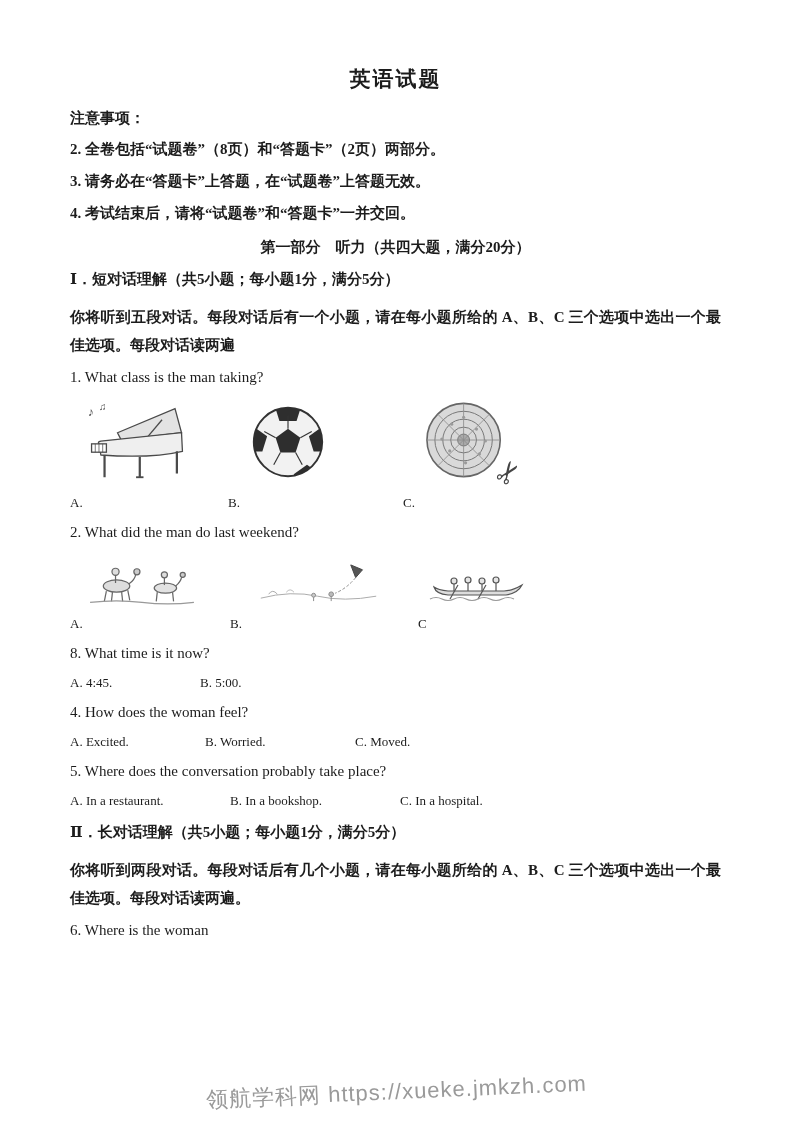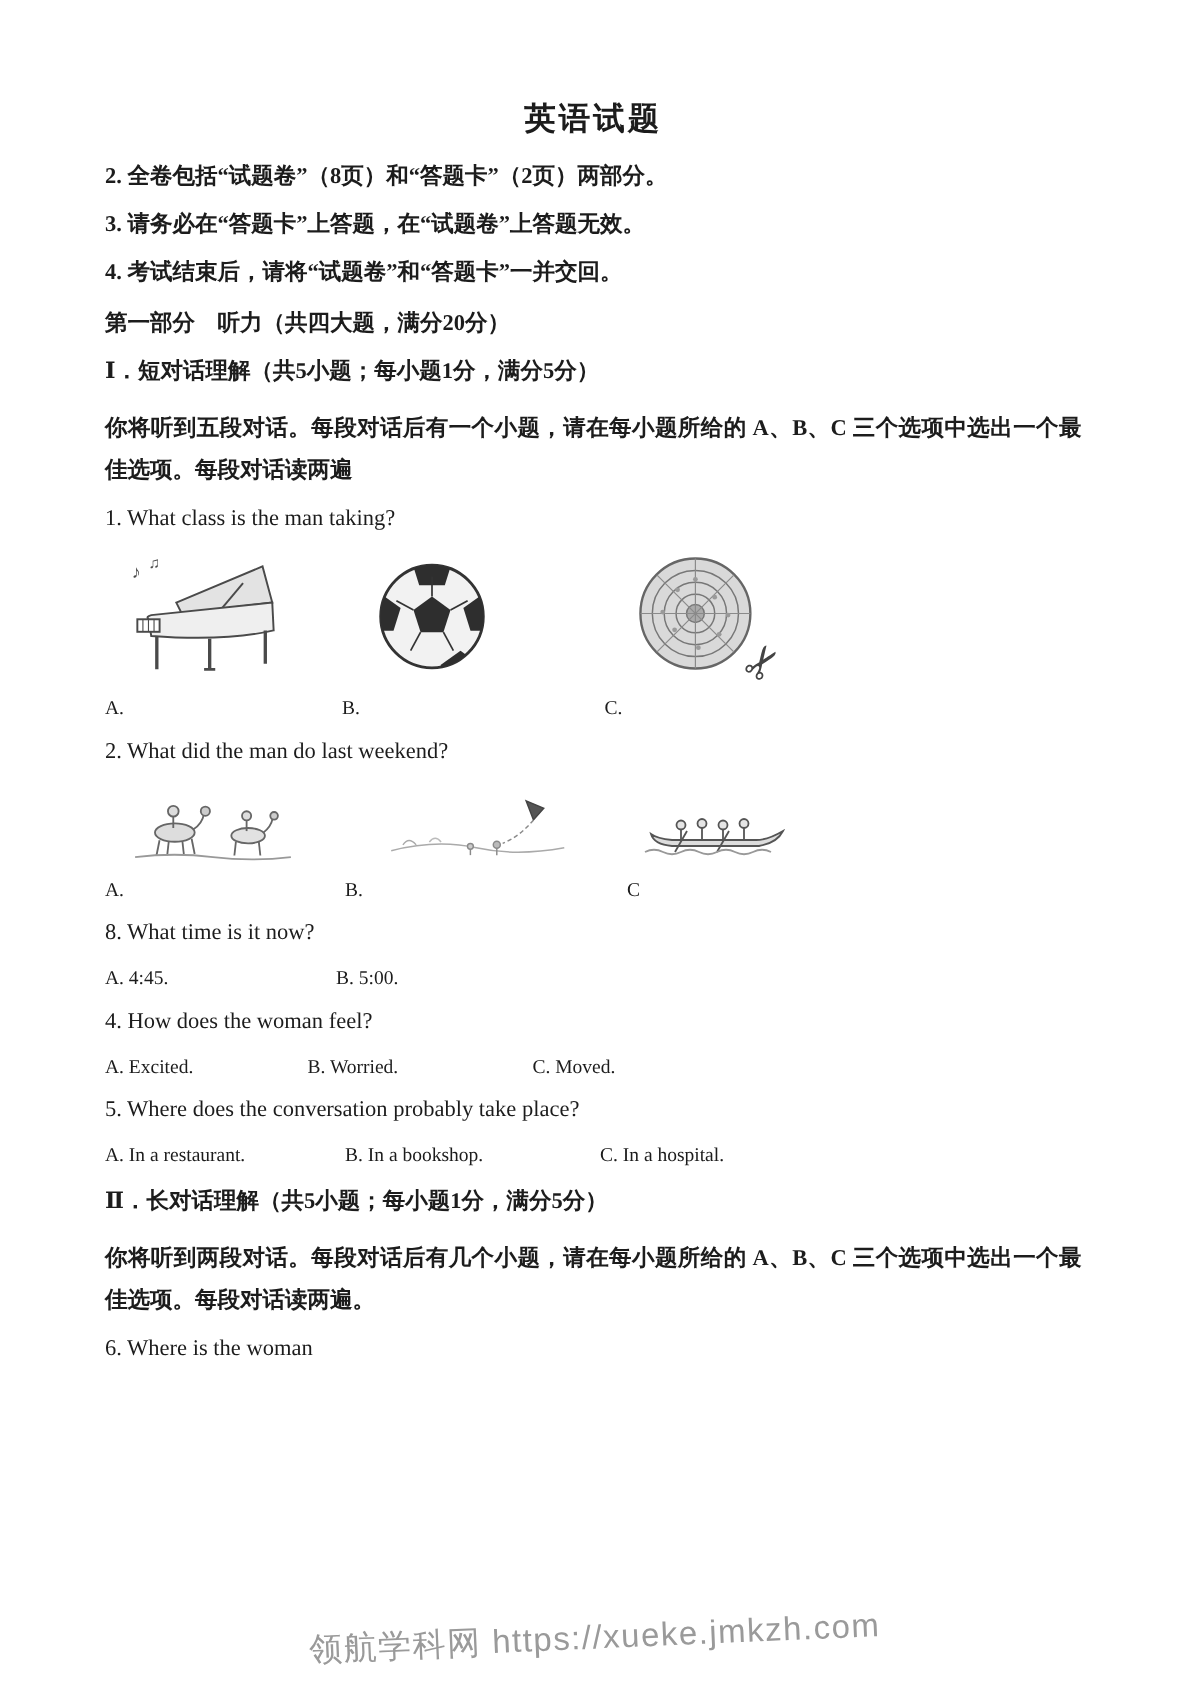--- a/index.html
+++ b/index.html
@@ -10,28 +10,28 @@
     font-family: "Liberation Serif", "DejaVu Serif", serif;
   }
   .content { padding: 54px 72px 0 70px; }
   .title {
     font-size: 21px; font-weight: 700; text-align: center;
     margin: 0 0 15px 0; letter-spacing: 2px;
   }
   .cn-bold { font-weight: 700; font-size: 15px; line-height: 21px; }
   .notice-heading { margin-bottom: 10px; }
   .notice-item { margin-bottom: 11px; }
-  .part-heading { text-align: left; margin: 13px 0 11px 0; }
+  .part-heading { text-align: center; margin: 13px 0 11px 0; }
   .section-heading { margin: 0 0 13px 0; }
   .instructions { line-height: 28px; text-align: justify; margin-bottom: 8px; }
   .q-label { font-size: 15px; line-height: 17px; margin: 10px 0 12px 0; }
   .opt-row { display: grid; font-size: 13px; line-height: 17px; margin-bottom: 13px; }
   .g1 { grid-template-columns: 158px 175px 1fr; }
   .g2 { grid-template-columns: 160px 188px 1fr; }
-  .g3 { grid-template-columns: 130px 145px 1fr; gap: 24px; }
+  .g3 { grid-template-columns: 130px 145px 1fr; }
   .g4 { grid-template-columns: 135px 150px 1fr; }
   .g5 { grid-template-columns: 160px 170px 1fr; }
   .g6 { grid-template-columns: 150px 135px 1fr; }
   .img-row { position: relative; }
   .row1 { height: 92px; margin-bottom: 4px; }
   .row2 { height: 58px; margin-bottom: 4px; }
   .img { position: absolute; }
   .pos-piano  { left: 16px;  top: 2px; width: 102px; height: 84px; }
   .pos-ball   { left: 180px; top: 6px; width: 76px;  height: 76px; }
   .pos-plate  { left: 352px; top: 0px; width: 104px; height: 88px; }
@@ -47,20 +47,21 @@
   }
 </style>
 </head>
 <body>
 
 <div class="page">
   <div class="content">
 
     <h1 class="title">英语试题</h1>
 
+    <div class="cn-bold notice-heading">注意事项：</div>
     <div class="cn-bold notice-item">2. 全卷包括“试题卷”（8页）和“答题卡”（2页）两部分。</div>
     <div class="cn-bold notice-item">3. 请务必在“答题卡”上答题，在“试题卷”上答题无效。</div>
     <div class="cn-bold notice-item">4. 考试结束后，请将“试题卷”和“答题卡”一并交回。</div>
 
     <div class="cn-bold part-heading">第一部分　听力（共四大题，满分20分）</div>
     <div class="cn-bold section-heading">Ⅰ．短对话理解（共5小题；每小题1分，满分5分）</div>
     <div class="cn-bold instructions">你将听到五段对话。每段对话后有一个小题，请在每小题所给的 A、B、C 三个选项中选出一个最佳选项。每段对话读两遍</div>
 
     <div class="q-label">1. What class is the man taking?</div>
     <div class="img-row row1">

